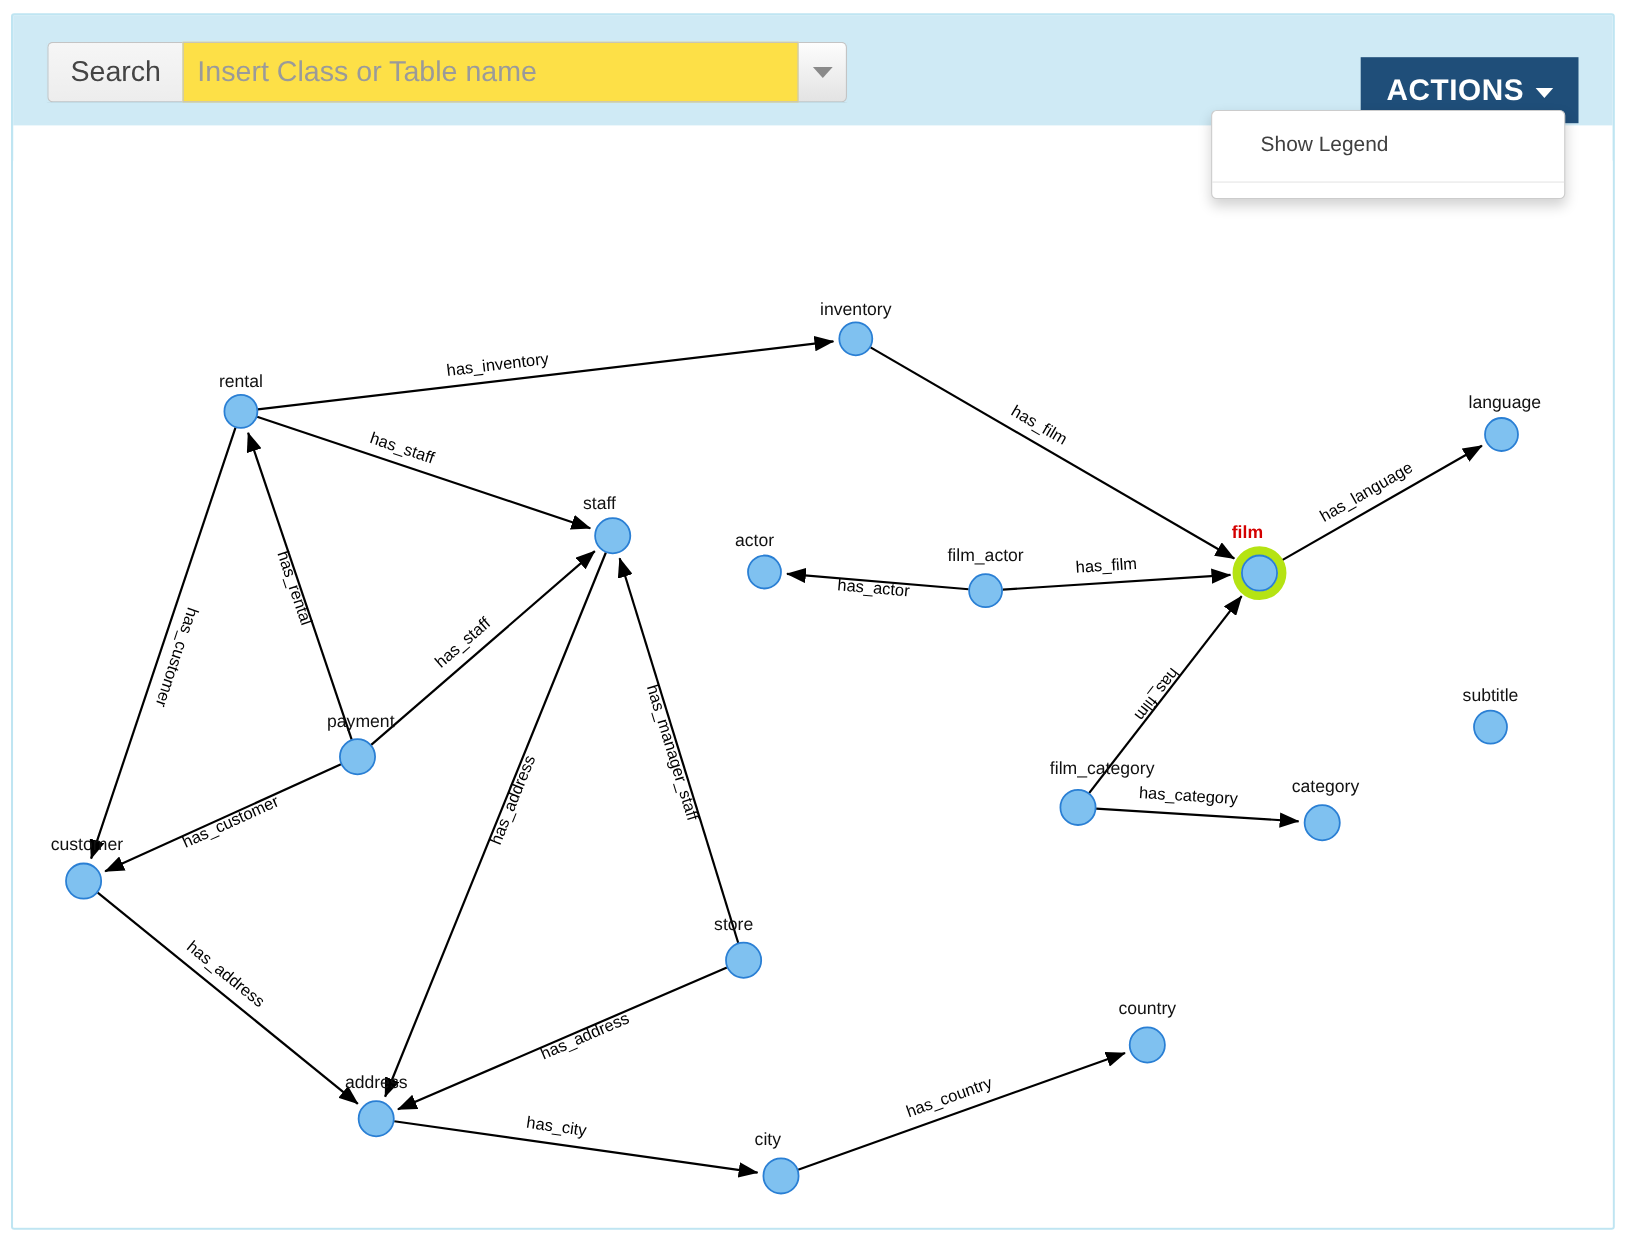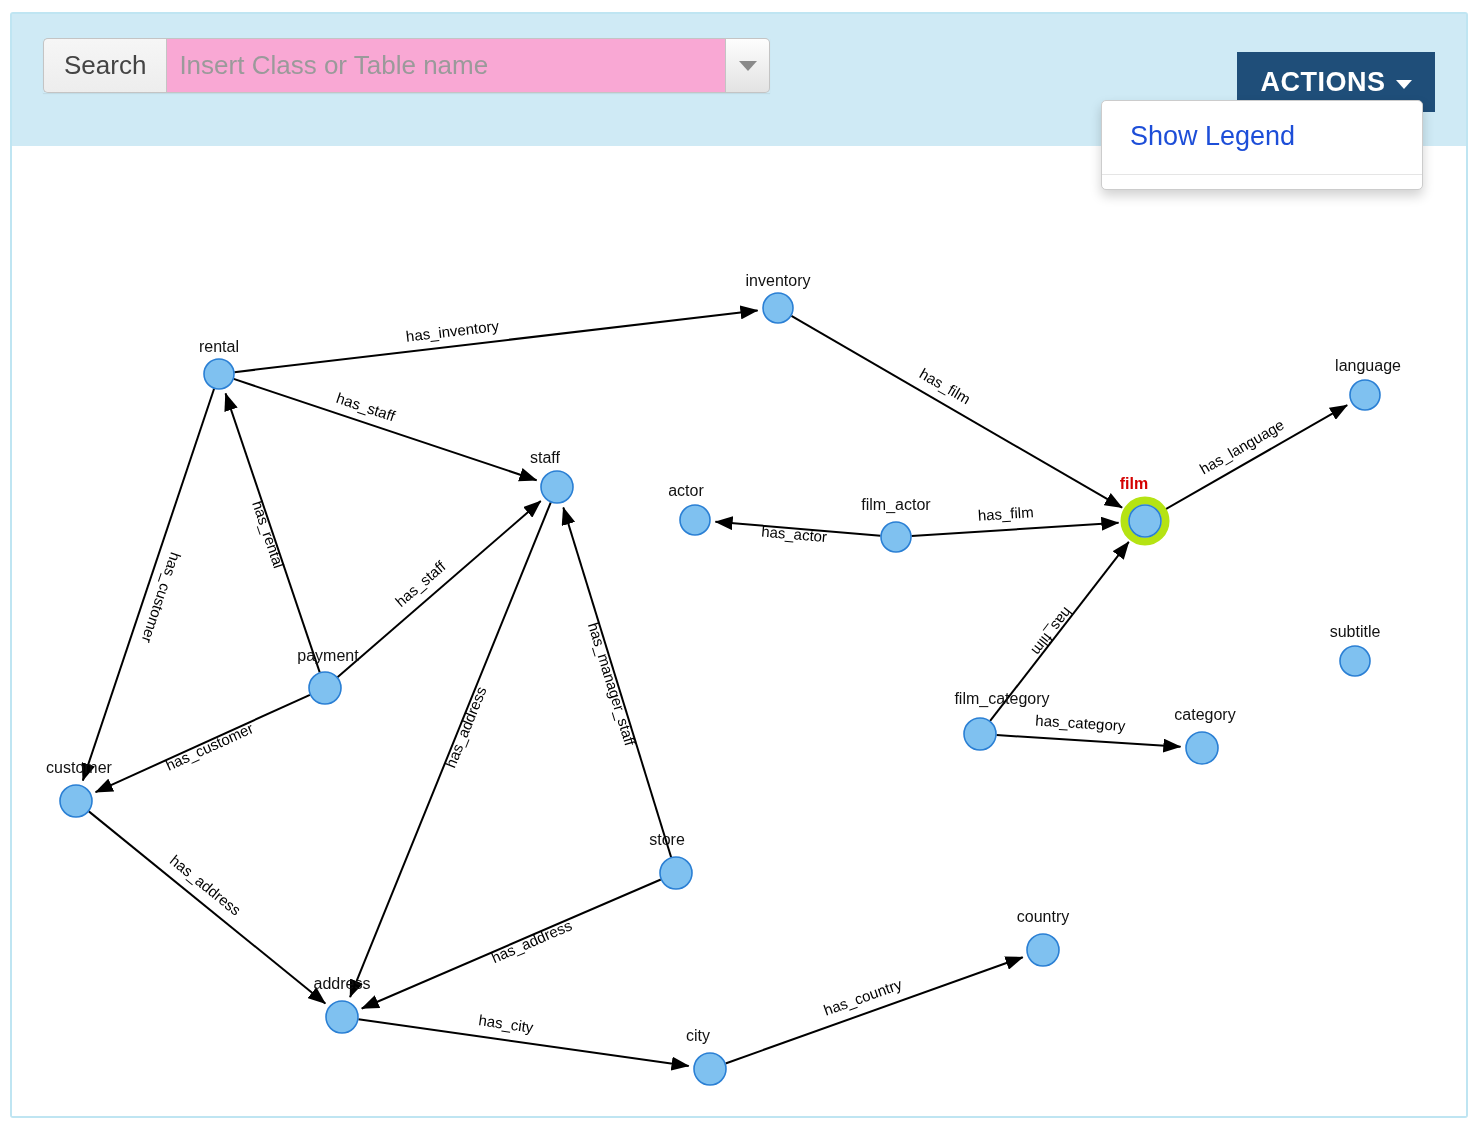--- a/index.html
+++ b/index.html
@@ -26,21 +26,21 @@
     border-radius: 3px;
     box-sizing: border-box;
     background: #ffffff;
   }
   
   #toolbar {
     position: absolute;
     left: 12px;
     top: 14px;
     width: 1454px;
-    height: 132px;
+    height: 100px;
     background: #cfeaf5;
     box-sizing: border-box;
   }
   
   #search-group {
     position: absolute;
     left: 31px;
     top: 24px;
     height: 55px;
     display: flex;
@@ -59,21 +59,21 @@
     border-right: none;
     border-radius: 5px 0 0 5px;
     box-sizing: border-box;
   }
   #search-input {
     width: 560px;
     font-size: 26px;
     color: #555555;
     padding: 0 12px;
     border: 1px solid #c4c4c4;
-    background: #f9a8d4;
+    background: #fde047;
     box-sizing: border-box;
     outline: none;
     font-family: "Liberation Sans", sans-serif;
   }
   #search-input::placeholder {
     color: #9a9a9a;
     opacity: 1;
   }
   #search-dropdown-btn {
     width: 44px;
@@ -127,23 +127,23 @@
     width: 322px;
     background: #ffffff;
     border: 1px solid #cccccc;
     border-radius: 5px;
     box-shadow: 0 6px 12px rgba(0,0,0,0.18);
     padding: 6px 0 6px 0;
     z-index: 50;
     box-sizing: border-box;
   }
   .menu-item {
-    font-size: 27px;
-    color: #1d4ed8;
-    padding: 14px 0 14px 28px;
+    font-size: 19px;
+    color: #404040;
+    padding: 14px 0 14px 44px;
     cursor: pointer;
     white-space: nowrap;
   }
   .menu-item.active {
     background: #ebebeb;
   }
   .menu-sep {
     height: 1px;
     background: #e5e5e5;
     margin: 8px 0;

